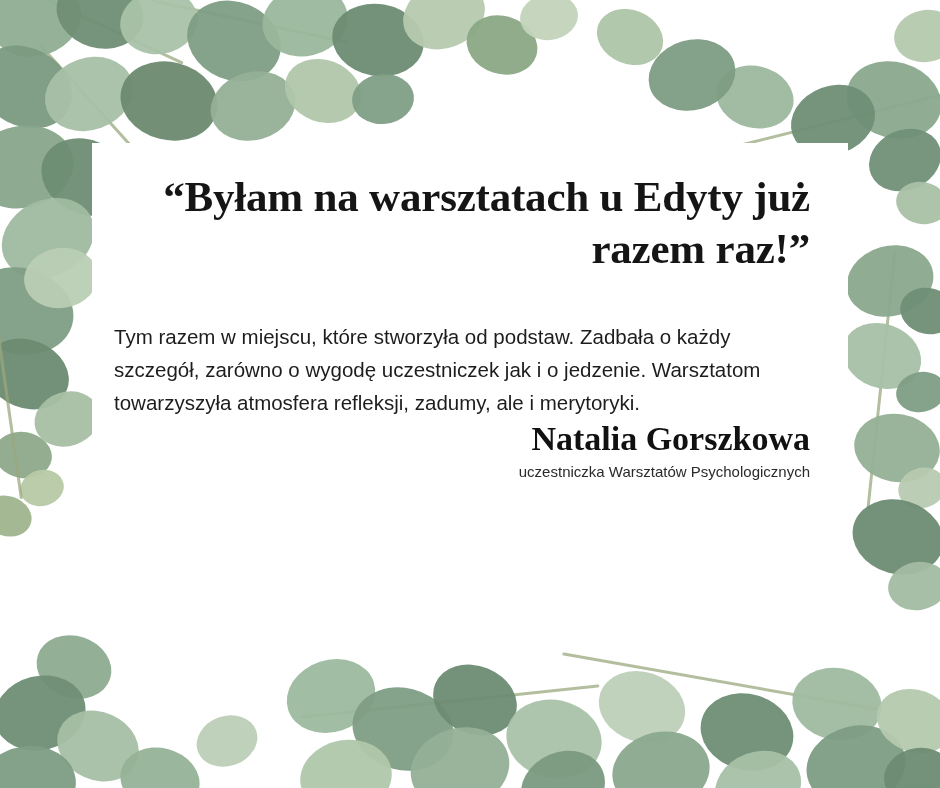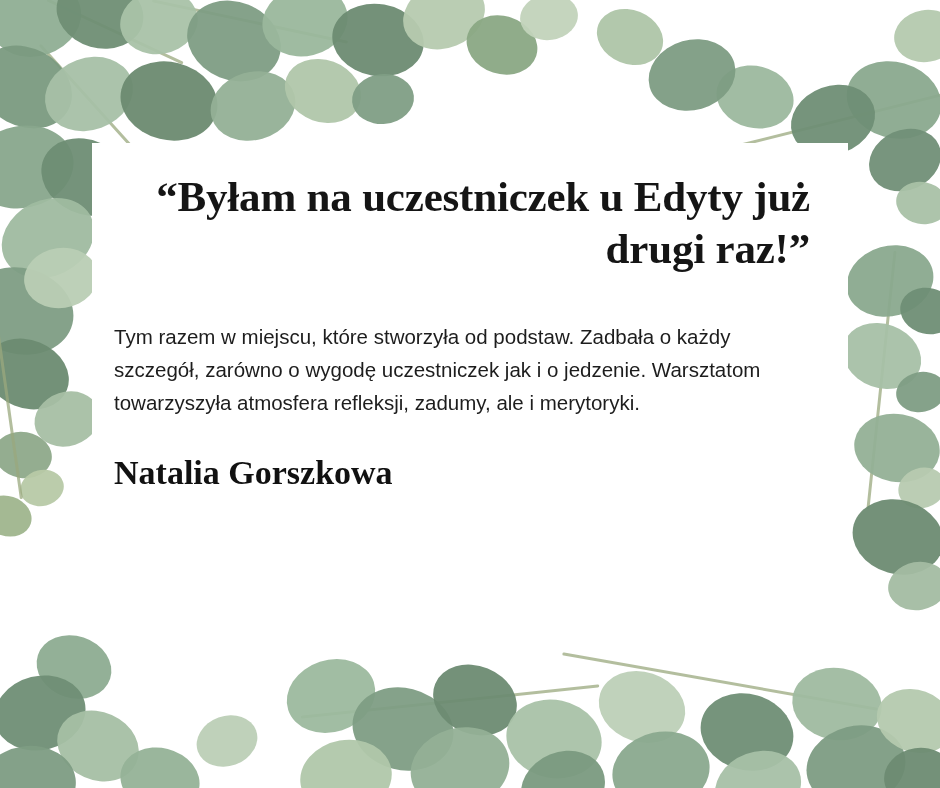--- a/index.html
+++ b/index.html
@@ -65,21 +65,21 @@
     font-family: "Liberation Sans", sans-serif;
     font-size: 20.5px;
     line-height: 1.62;
     color: #1d1d1d;
     margin: 16px 0 27px 0;
     max-width: 690px;
   }
   .body-para:last-child { margin-bottom: 0; }
 
   .author-block {
-    margin-top: 34px;
+    text-align: right;
   }
   .author-name {
     font-family: "Liberation Serif", serif;
     font-weight: bold;
     font-size: 34px;
     line-height: 1.1;
     color: #111111;
     margin: 0;
   }
   .author-role {
@@ -171,24 +171,25 @@
     <div class="leaf" style="left:700px;top:694px;width:94px;height:76px;background:#6f8e75;transform:rotate(16deg);"></div>
     <div class="leaf" style="left:714px;top:752px;width:88px;height:70px;background:#a6c0a6;transform:rotate(-20deg);"></div>
     <div class="leaf" style="left:792px;top:668px;width:90px;height:72px;background:#9fbaa0;transform:rotate(10deg);"></div>
     <div class="leaf" style="left:806px;top:726px;width:100px;height:80px;background:#7d9c83;transform:rotate(-14deg);"></div>
     <div class="leaf" style="left:876px;top:690px;width:78px;height:62px;background:#b4c9ae;transform:rotate(20deg);"></div>
     <div class="leaf" style="left:884px;top:748px;width:70px;height:58px;background:#6d8b72;transform:rotate(-8deg);"></div>
   </div>
 
   <div class="card">
 
-    <h1 class="quote-title">“Byłam na uczestniczek u Edyty już drugi raz!”</h1>
+    <h1 class="quote-title">“Byłam na warsztatach u Edyty już razem raz!”</h1>
 
     <div class="body-block">
       <p class="body-para">Tym razem w miejscu, które stworzyła od podstaw. Zadbała o każdy szczegół, zarówno o wygodę uczestniczek jak i o jedzenie. Warsztatom towarzyszyła atmosfera refleksji, zadumy, ale i merytoryki.</p>
     </div>
 
     <div class="author-block">
       <p class="author-name">Natalia Gorszkowa</p>
+      <p class="author-role">uczestniczka Warsztatów Psychologicznych</p>
     </div>
 
   </div>
 </div>
 
 </body></html>

